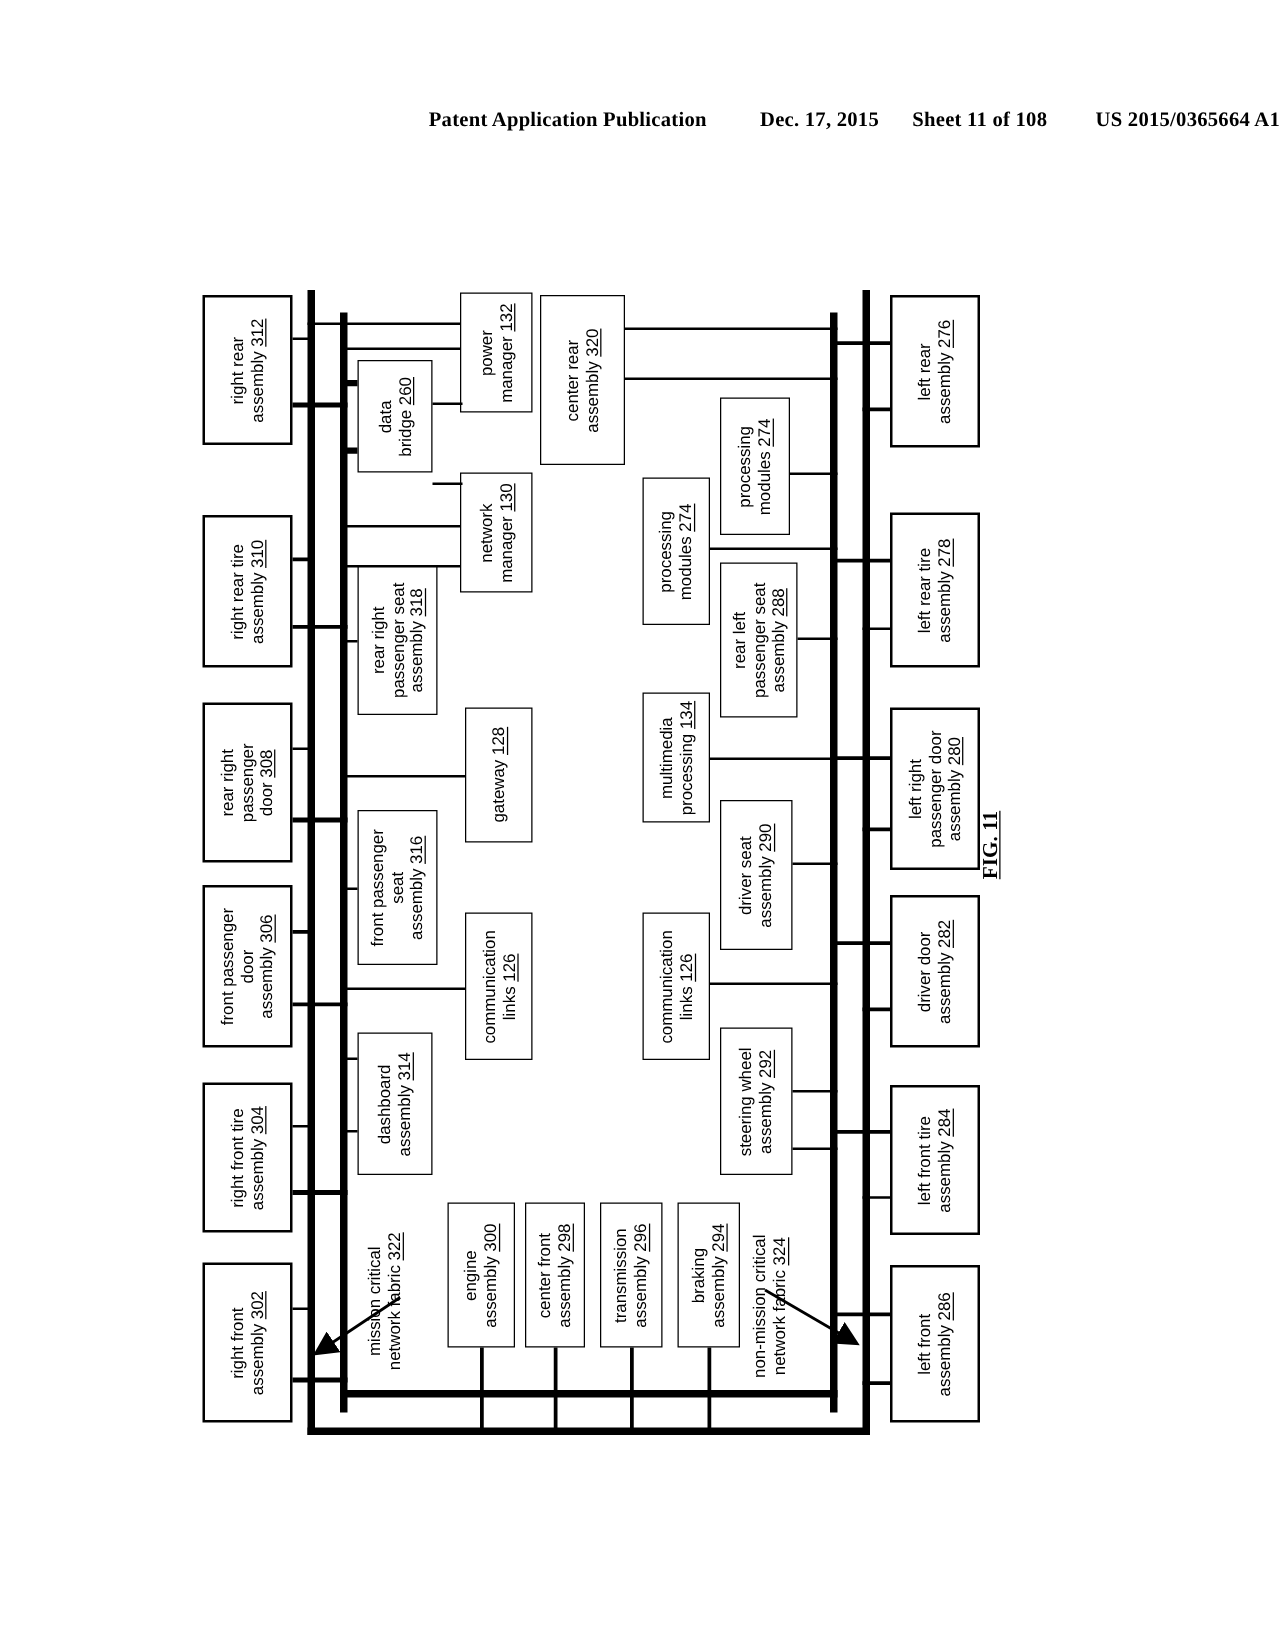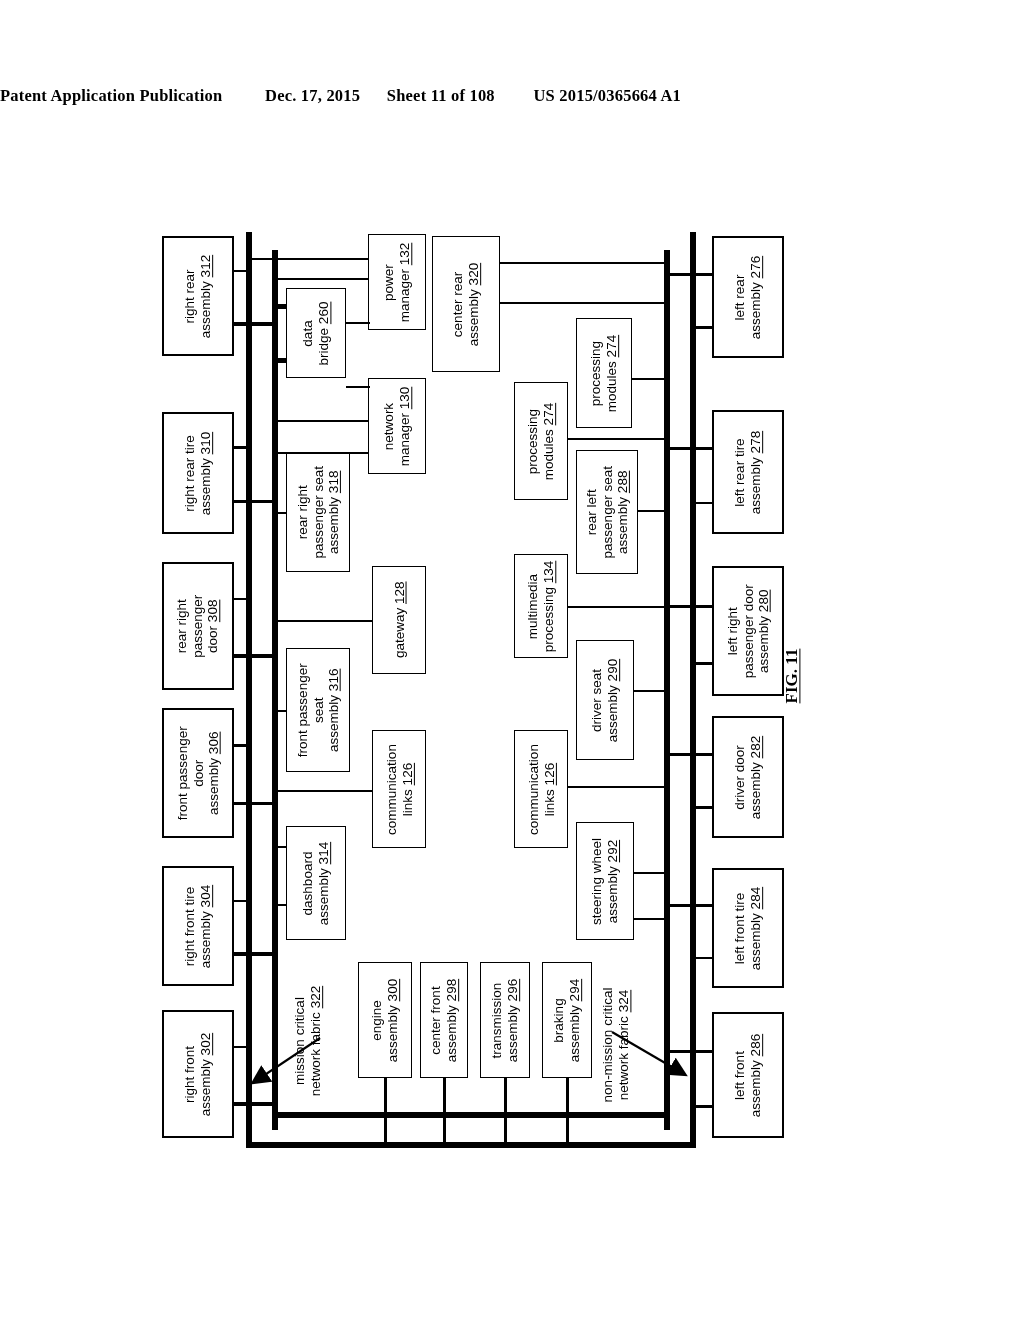--- a/index.html
+++ b/index.html
@@ -1,19 +1,19 @@
 <!DOCTYPE html>
 <html><head>
 <meta charset="utf-8">
 <style>
   html,body{margin:0;padding:0;background:#fff;}
   body{width:1024px;height:1320px;position:relative;font-family:"Liberation Sans",sans-serif;color:#000;overflow:hidden;}
 
   
-  #hdr{position:absolute;left:0;top:86px;width:1024px;text-align:left;
+  #hdr{position:absolute;left:0;top:86px;width:1024px;text-align:right;
        font-family:"Liberation Serif",serif;font-weight:bold;font-size:16.5px;letter-spacing:.2px;}
   #hdr span{display:inline-block;vertical-align:baseline;}
   .hgap1{width:34px;}
   .hgap2{width:18px;}
   .hgap3{width:30px;}
 
   
   #fig{position:absolute;left:0;top:0;width:1024px;height:1320px;}
 
   

